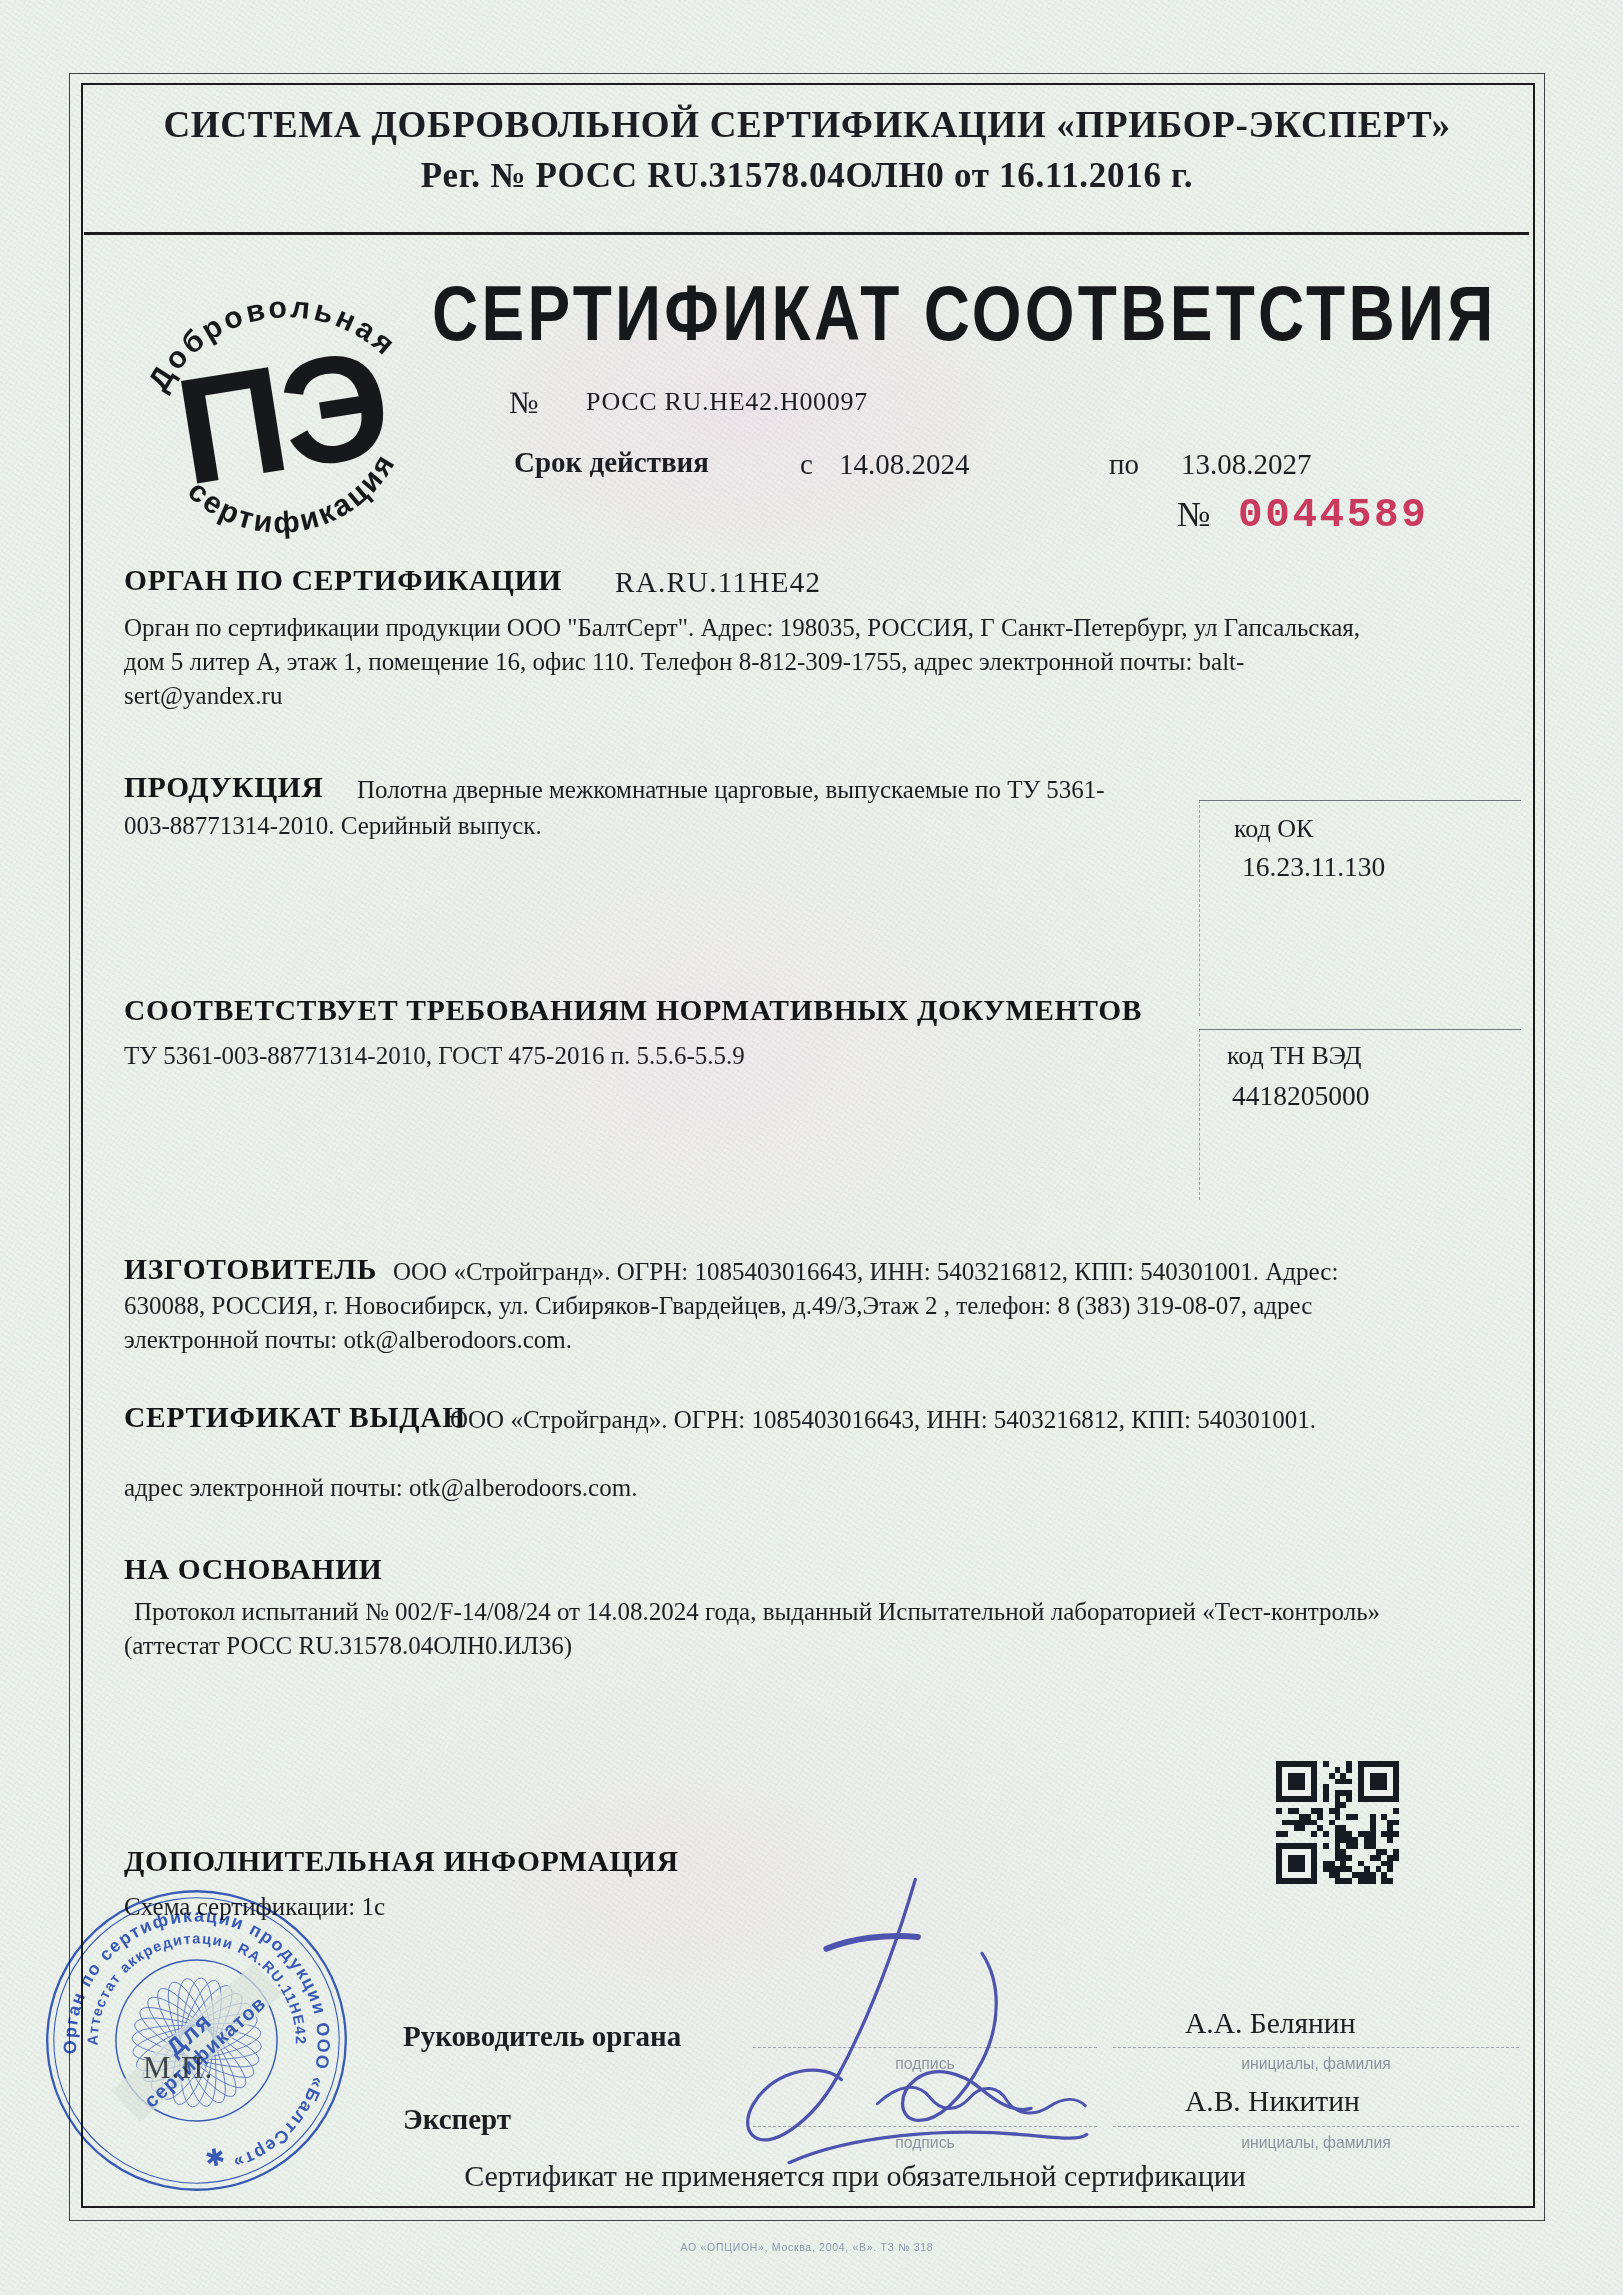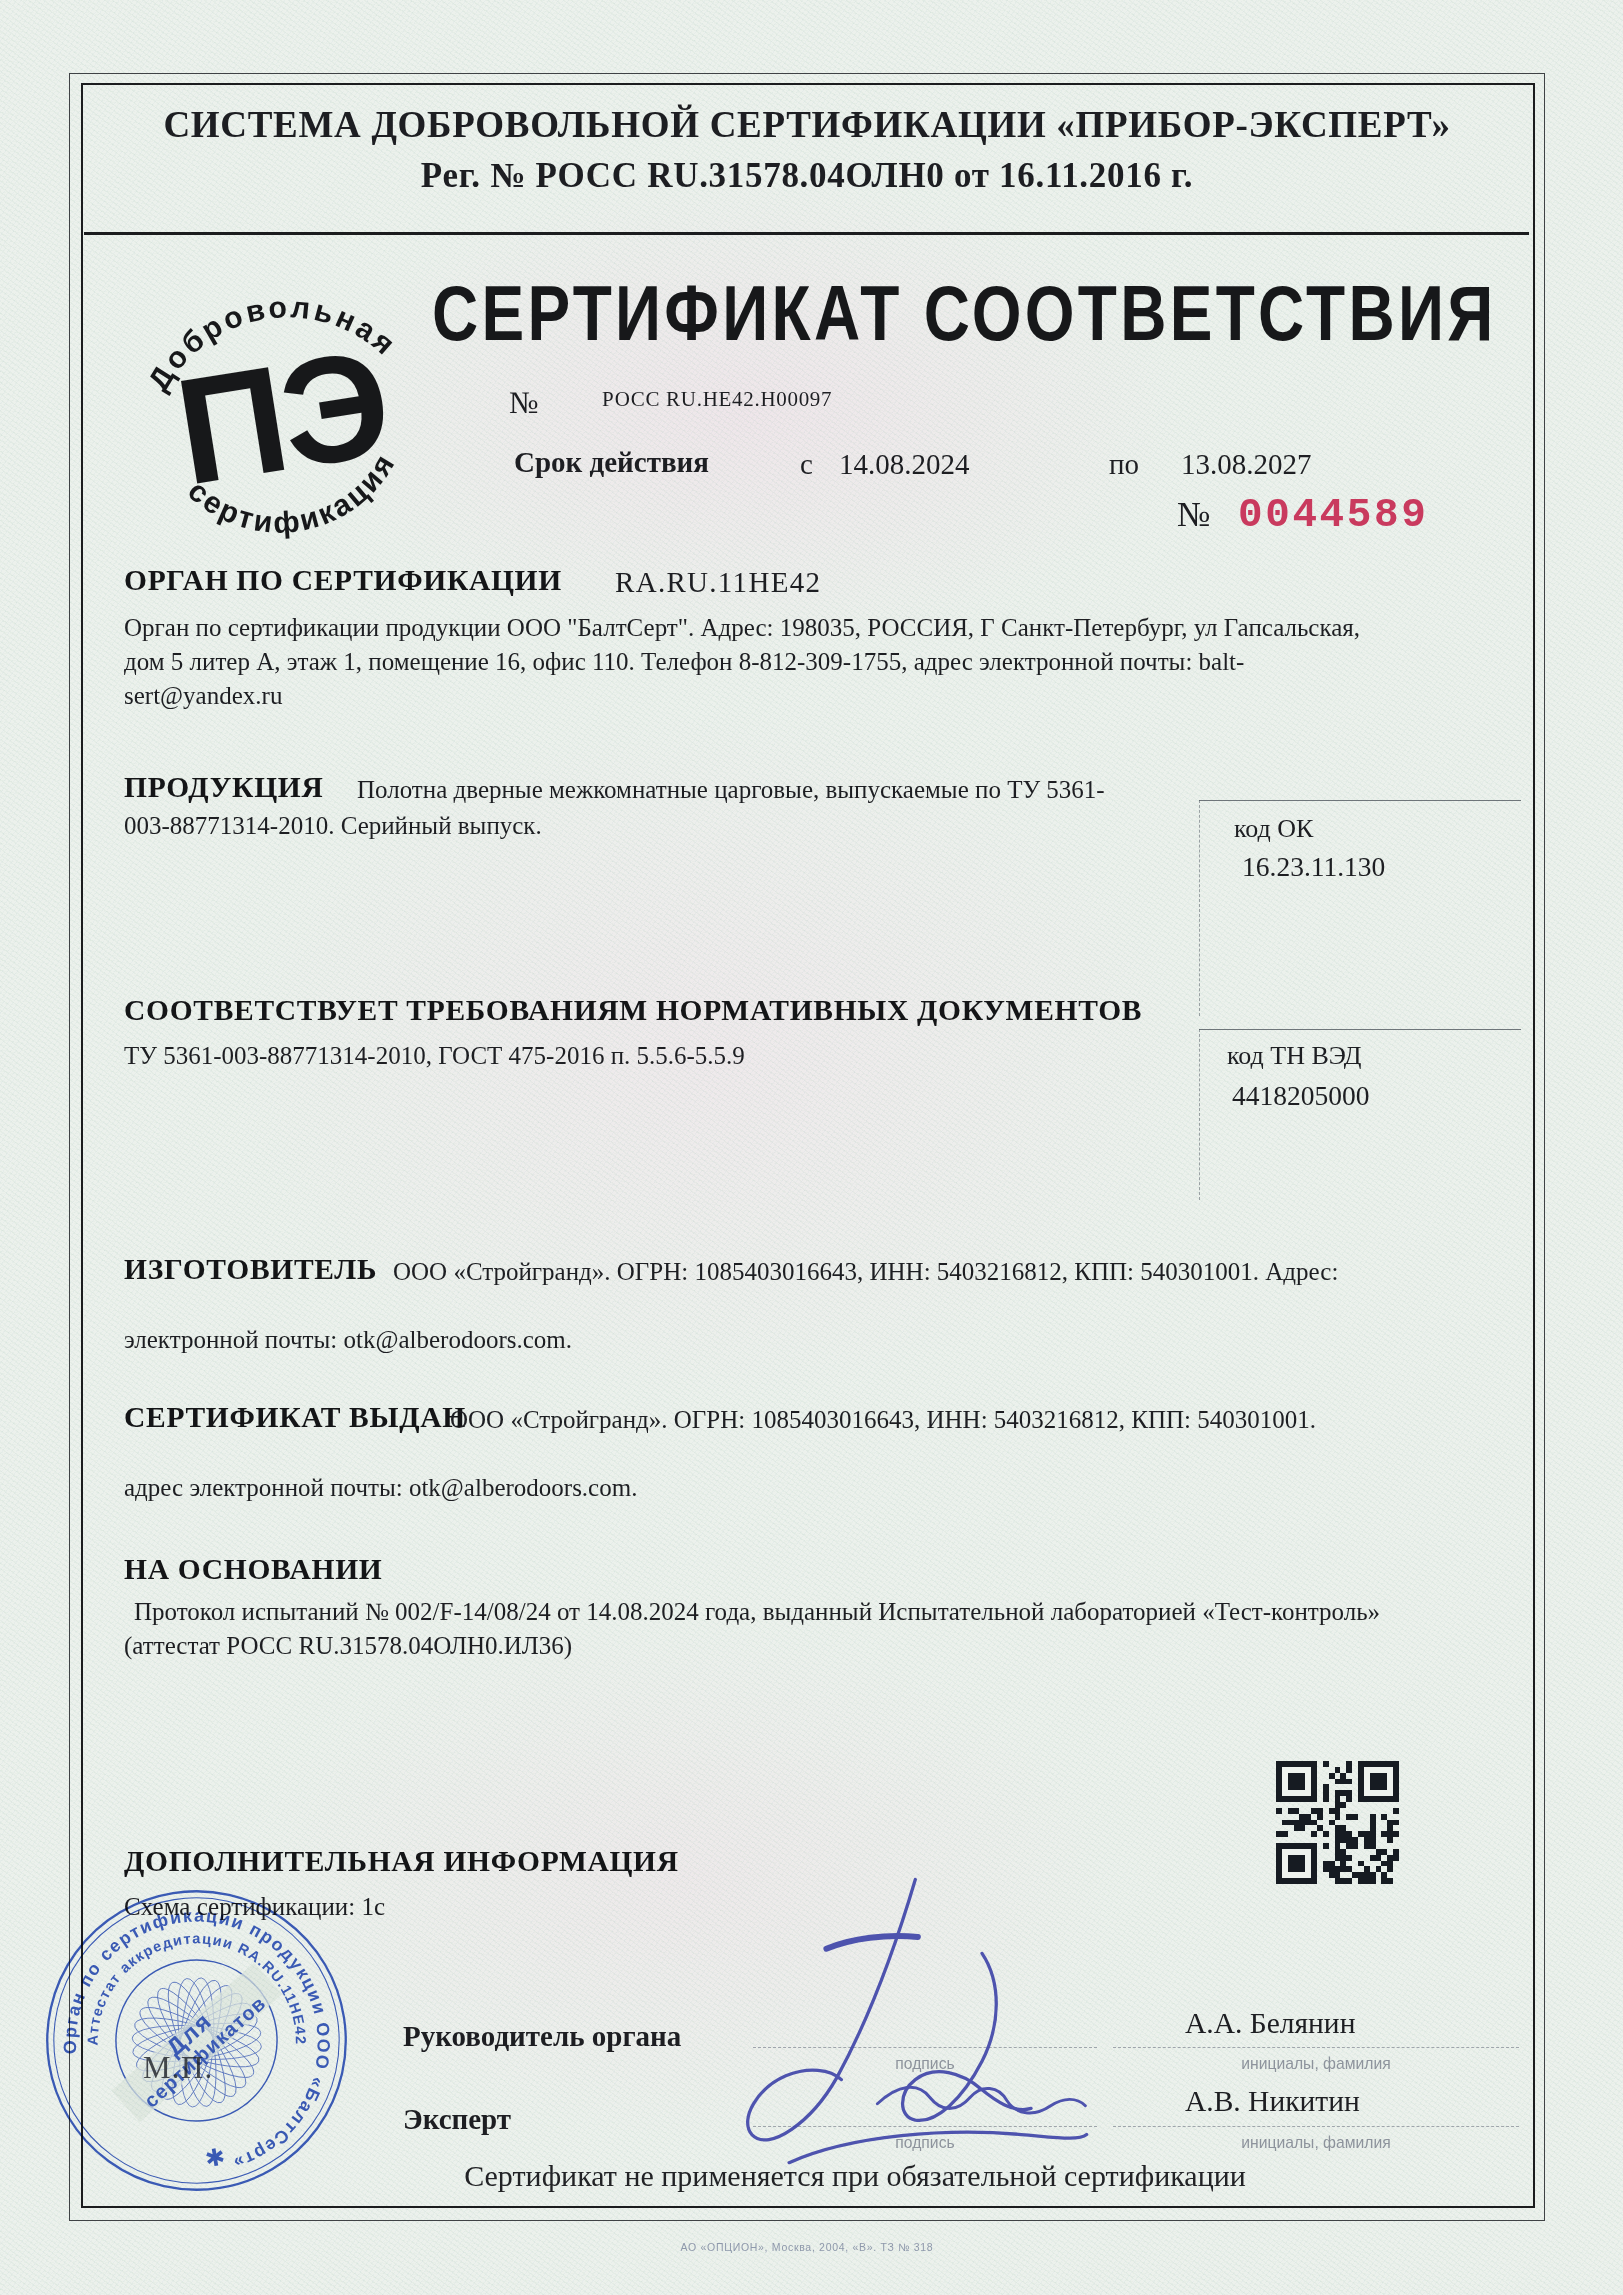--- a/index.html
+++ b/index.html
@@ -20,21 +20,21 @@
   .b{font-weight:bold;}
   .center{text-align:center;}
   .outer-border{left:69px;top:73px;width:1474px;height:2146px;border:1.3px solid #3f4245;}
   .inner-border{left:81px;top:83px;width:1450px;height:2121px;border:2.6px solid #1b1c1e;}
   .hdr-divider{left:84px;top:232px;width:1445px;height:2.6px;background:#1b1c1e;}
   .hdr1{left:82px;top:103px;width:1450px;font-size:37px;letter-spacing:0.7px;}
   .hdr2{left:82px;top:156px;width:1450px;font-size:35px;letter-spacing:0.7px;}
   .title{left:432px;top:268px;font-family:"Liberation Sans",sans-serif;font-weight:bold;
     font-size:64px;letter-spacing:3.3px;transform:scale(1,1.22);transform-origin:left top;color:#17181a;}
   .no-sign{left:509px;top:385px;font-size:31px;}
-  .no-val{left:602px;top:387px;font-size:21px;letter-spacing:0.7px;}
+  .no-val{left:586px;top:387px;font-size:26px;letter-spacing:0.7px;}
   .srok-label{left:514px;top:446px;font-size:29px;}
   .srok-c{left:800px;top:448px;font-size:29px;}
   .srok-from{left:839px;top:448px;font-size:29px;}
   .srok-po{left:1109px;top:448px;font-size:29px;}
   .srok-to{left:1181px;top:448px;font-size:29px;}
   .blank-no{left:1177px;top:495px;font-size:35px;}
   .blank-num{left:1238px;top:492px;font-size:41px;letter-spacing:2.6px;font-weight:bold;}
   .sec-h{font-size:29.5px;font-weight:bold;letter-spacing:0.7px;color:#141517;}
   .body-t{font-size:25px;color:#1d1e22;}
   .org-h{left:124px;top:564px;}
@@ -149,20 +149,21 @@
 
   <div class="abs conf-h sec-h serif">СООТВЕТСТВУЕТ ТРЕБОВАНИЯМ НОРМАТИВНЫХ ДОКУМЕНТОВ</div>
   <div class="abs tu-line body-t serif">ТУ 5361-003-88771314-2010, ГОСТ 475-2016 п. 5.5.6-5.5.9</div>
   <div class="abs tnbox-line codebox-line"></div>
   <div class="abs tnbox-left codebox-left"></div>
   <div class="abs tn-label serif">код ТН ВЭД</div>
   <div class="abs tn-value serif">4418205000</div>
 
   <div class="abs man-h sec-h serif">ИЗГОТОВИТЕЛЬ</div>
   <div class="abs man-t1 body-t serif">ООО «Стройгранд». ОГРН: 1085403016643, ИНН: 5403216812, КПП: 540301001. Адрес:</div>
+  <div class="abs man-t2 body-t serif">630088, РОССИЯ, г. Новосибирск, ул.  Сибиряков-Гвардейцев, д.49/3,Этаж 2  , телефон: 8 (383) 319-08-07, адрес</div>
   <div class="abs man-t3 body-t serif">электронной почты: otk@alberodoors.com.</div>
 
   <div class="abs iss-h sec-h serif">СЕРТИФИКАТ ВЫДАН</div>
   <div class="abs iss-t1 body-t serif">ООО «Стройгранд». ОГРН: 1085403016643, ИНН: 5403216812, КПП: 540301001.</div>
   <div class="abs iss-t3 body-t serif">адрес электронной почты: otk@alberodoors.com.</div>
 
   <div class="abs osn-h sec-h serif">НА ОСНОВАНИИ</div>
   <div class="abs osn-t1 body-t serif">Протокол испытаний № 002/F-14/08/24 от 14.08.2024 года, выданный Испытательной лабораторией «Тест-контроль»</div>
   <div class="abs osn-t2 body-t serif">(аттестат РОСС RU.31578.04ОЛН0.ИЛ36)</div>
 

